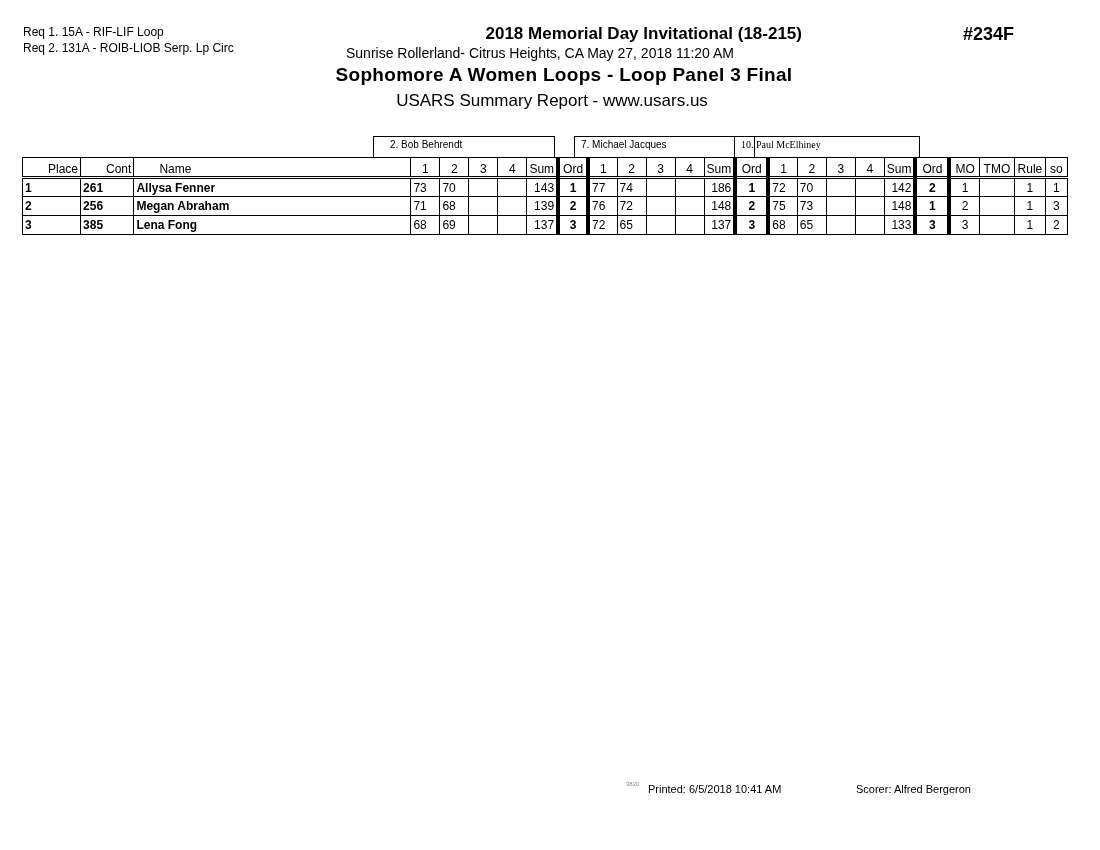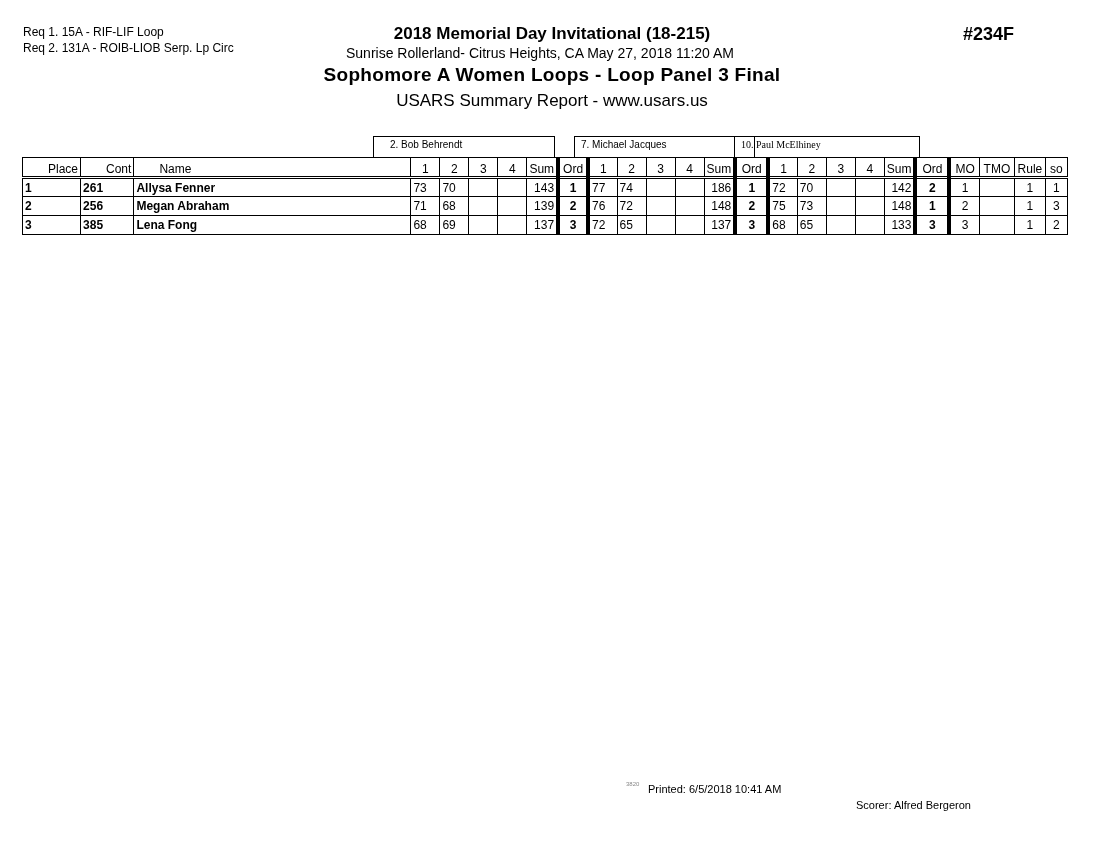--- a/index.html
+++ b/index.html
@@ -1,22 +1,22 @@
 <!DOCTYPE html>
 <html><head>
 <meta charset="utf-8">
 <style>
   html, body { margin: 0; padding: 0; background: #ffffff; }
   body { width: 1100px; height: 850px; position: relative; overflow: hidden;
          font-family: "Liberation Sans", sans-serif; color: #000; }
   .abs { position: absolute; white-space: nowrap; }
   .req { font-size: 12px; left: 23px; }
-  .title { top: 24px; font-size: 17px; font-weight: bold; left: 302px; width: 500px; text-align: center; }
+  .title { top: 24px; font-size: 17px; font-weight: bold; left: 302px; width: 500px; text-align: right; }
   .venue { top: 45px; font-size: 14px; left: 290px; width: 500px; text-align: center; }
-  .event { top: 64px; font-size: 19px; font-weight: bold; left: 252px; width: 600px; text-align: center; letter-spacing: 0.3px; }
+  .event { top: 64px; font-size: 19px; font-weight: bold; left: 264px; width: 600px; text-align: center; letter-spacing: 0.3px; }
   .report { top: 91px; font-size: 17px; left: 302px; width: 500px; text-align: center; }
   .eventno { top: 24px; left: 963px; font-size: 18px; font-weight: bold; }
 
   .judge-box { position: absolute; top: 136px; height: 21px; border: 1px solid #000; border-bottom: none;
                font-size: 10px; box-sizing: border-box; padding: 2px 0 0 6px; }
   table.res { position: absolute; top: 157px; left: 22px; border-collapse: collapse; font-size: 12px; table-layout: fixed; }
   table.res td, table.res th { border: 1px solid #000; height: 19px; padding: 0 2px; box-sizing: border-box; font-weight: normal; }
   table.res thead th { text-align: center; vertical-align: bottom; height: 20px; border-bottom: 3px double #000; }
   table.res thead th.l { text-align: left; padding-left: 25px; }
   table.res tbody td { vertical-align: middle; }
@@ -180,13 +180,13 @@
         <td class="c thickL">3</td>
         <td class="c"></td>
         <td class="c">1</td>
         <td class="c">2</td>
       </tr>
     </tbody>
 </table>
 
 <div class="abs tiny">3820</div>
 <div class="abs footer" style="left:648px;">Printed:  6/5/2018  10:41 AM</div>
-<div class="abs footer" style="left:856px;margin-top:16px;">Scorer:   Alfred Bergeron</div>
+<div class="abs footer" style="left:856px;">Scorer:   Alfred Bergeron</div>
 
 </body></html>

